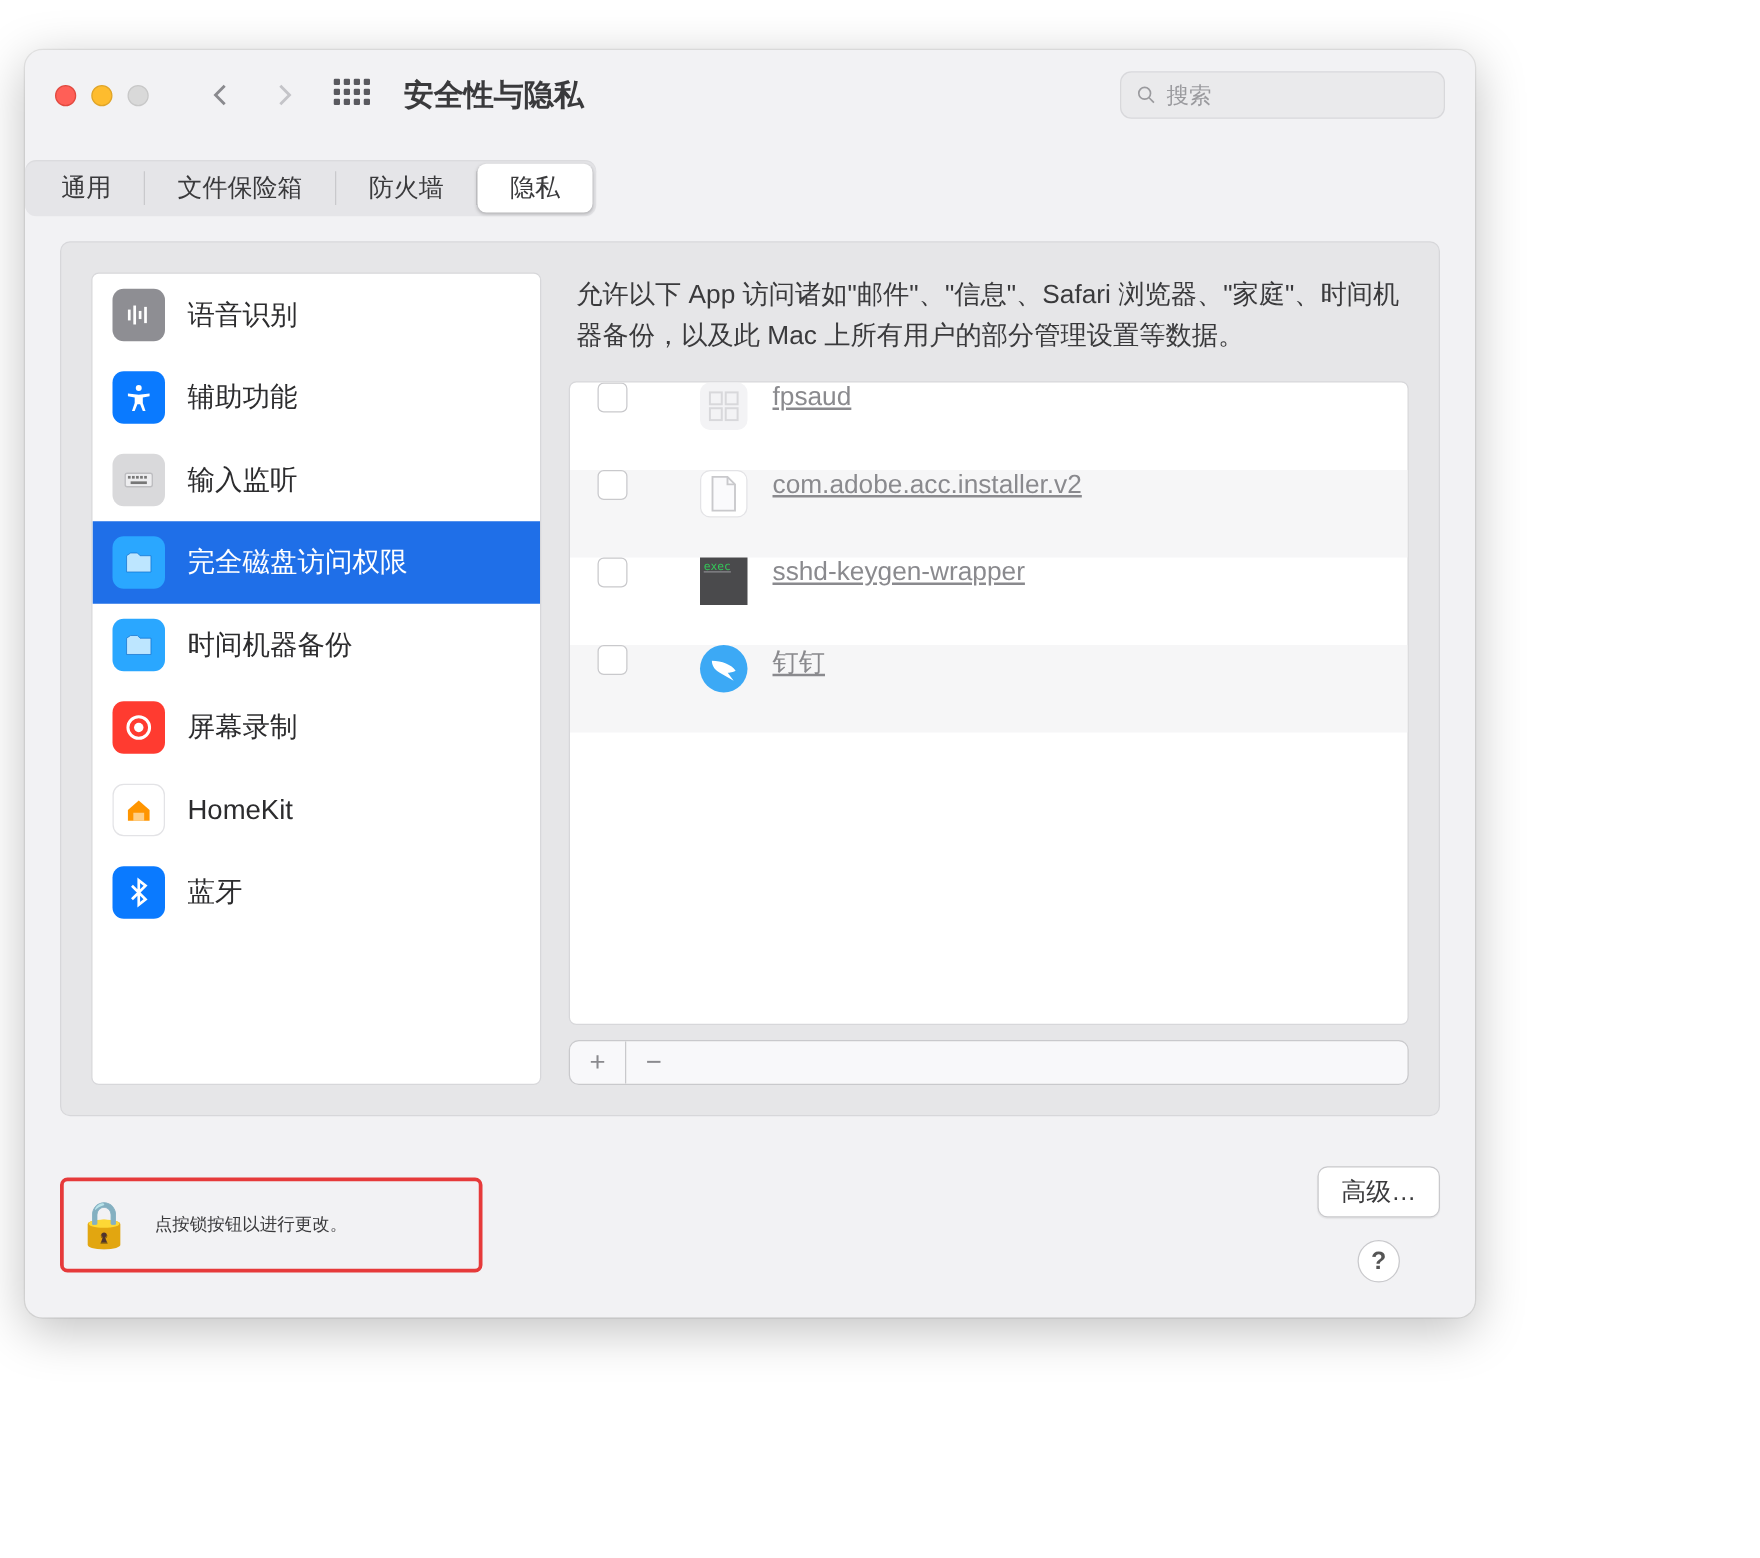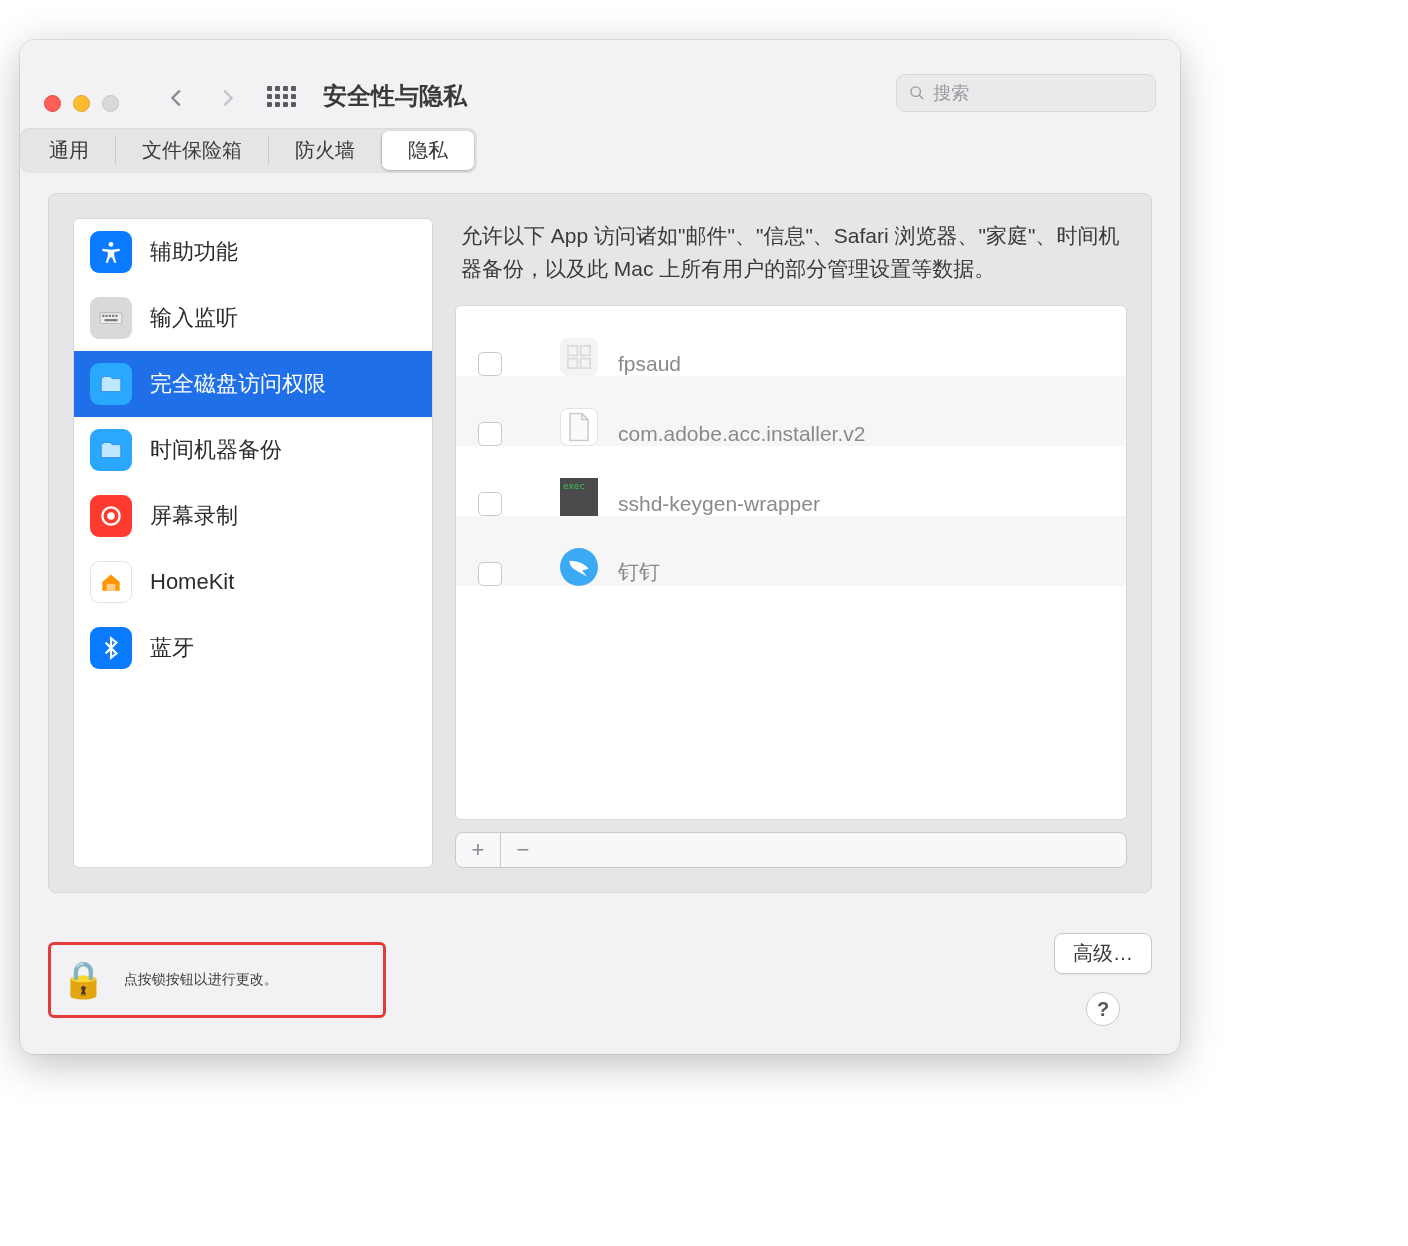--- a/index.html
+++ b/index.html
@@ -17,21 +17,21 @@
     width: 1160px;
     background: #f2f2f4;
     border-radius: 14px;
     box-shadow: 0 10px 40px rgba(0,0,0,0.25), 0 0 0 1px rgba(0,0,0,0.08);
     overflow: hidden;
     position: relative;
   }
   .titlebar {
     height: 72px;
     display: flex;
-    align-items: flex-end;
+    align-items: center;
     padding: 0 24px;
     gap: 10px;
   }
   .traffic-lights { display: flex; gap: 12px; margin-right: 28px; }
   .tl { width: 17px; height: 17px; border-radius: 50%; }
   .tl-close { background: #ff5f57; border: 0.5px solid #e1493f; }
   .tl-min   { background: #febc2e; border: 0.5px solid #e0a528; }
   .tl-max   { background: #d9d9d9; border: 0.5px solid #c8c8c8; }
   .nav-arrow {
     width: 28px; height: 28px; display:flex; align-items:center; justify-content:center;
@@ -97,22 +97,22 @@
 
   .right-pane{flex:1; display:flex; flex-direction:column;}
   .description{
     font-size:21px; color:#3a3a3c; line-height:1.55; padding: 2px 6px 20px 6px;
   }
   .app-table{
     flex:1; background:#fff; border:1px solid #d7d7da; border-radius:6px;
     overflow:hidden;
   }
   .app-row{
-    display:flex; align-items:flex-end; gap:20px; height:70px; padding:0 22px;
-    font-size:21px; color:#8a8a8e;
+    display:flex; align-items:flex-start; gap:20px; height:70px; padding:0 22px;
+    font-size:21px; color:#8a8a8e;text-decoration:underline;
   }
   .app-row:nth-child(even){ background:#f6f6f7; }
   .checkbox{
     width:24px; height:24px; border:1.5px solid #c9c9cc; border-radius:5px; background:#fff;
     flex:0 0 24px;
   }
   .app-icon{
     width:38px; height:38px; border-radius:8px; display:flex; align-items:center; justify-content:center;
     flex:0 0 38px;
     margin-left:38px;
@@ -200,20 +200,31 @@
       <div class="seg-sep"></div>
       <div class="seg">防火墙</div>
       <div class="seg-sep"></div>
       <div class="seg active">隐私</div>
     </div>
   </div>
 
   <div class="content-area">
 
     <div class="sidebar-list">
+      <div class="side-item">
+        <div class="side-icon" style="background:#8e8e93">
+          <svg viewBox="0 0 24 24">
+              <rect x="4" y="8" width="2" height="8" fill="#fff"></rect>
+              <rect x="8" y="5" width="2" height="14" fill="#fff"></rect>
+              <rect x="12" y="9" width="2" height="6" fill="#fff"></rect>
+              <rect x="16" y="6" width="2" height="12" fill="#fff"></rect>
+            </svg>
+        </div>
+        <span>语音识别</span>
+      </div>
       <div class="side-item">
         <div class="side-icon" style="background:#0a7aff">
           <svg viewBox="0 0 24 24" fill="#fff">
               <circle cx="12" cy="5" r="2.2"></circle>
               <path d="M4 9l8 1 8-1v2l-5 1v4l2 6h-2l-2-5h-2l-2 5H7l2-6v-4L4 11z"></path>
             </svg>
         </div>
         <span>辅助功能</span>
       </div>
       <div class="side-item">

